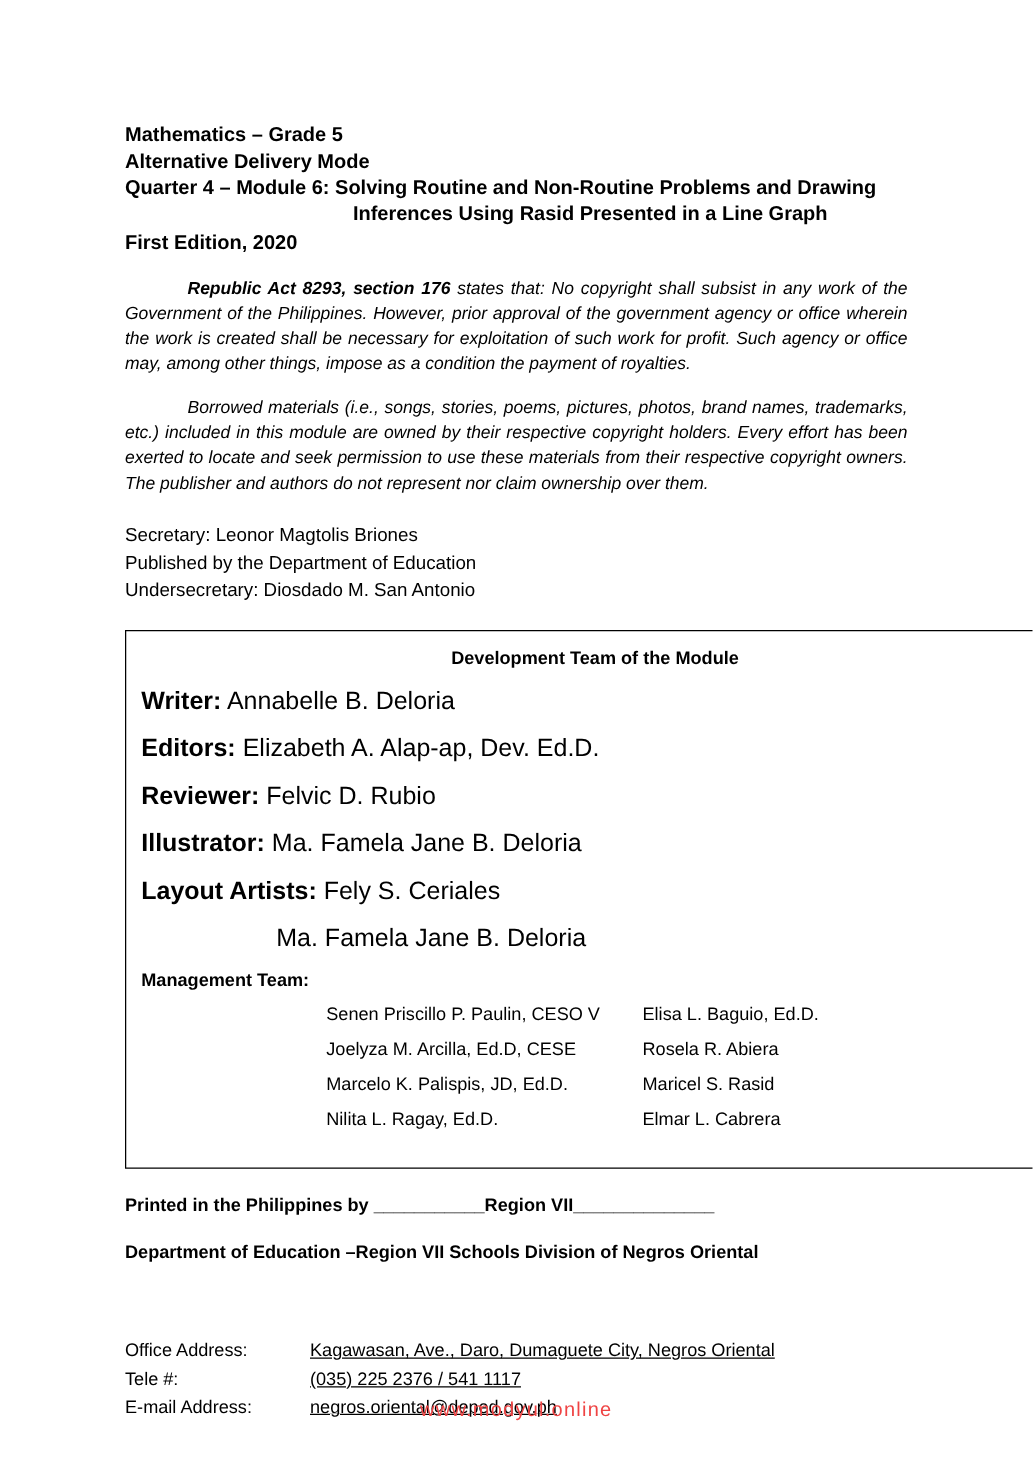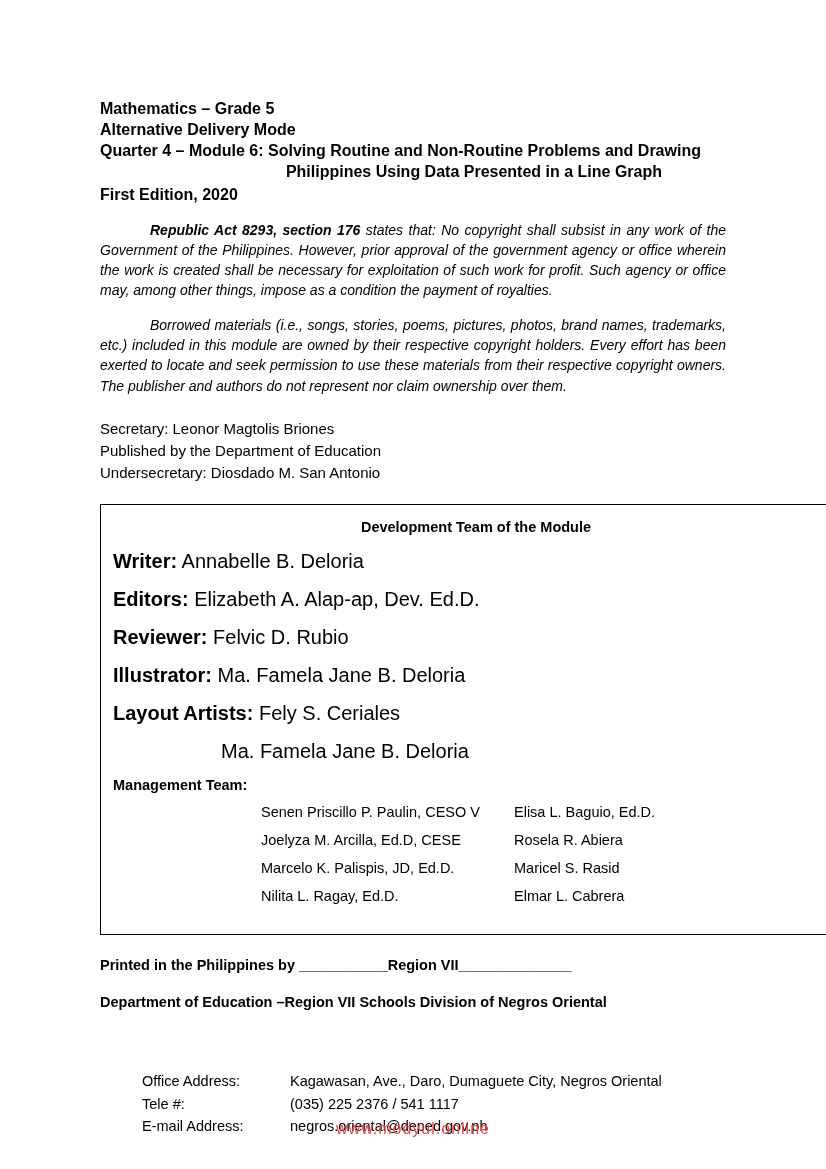--- a/index.html
+++ b/index.html
@@ -130,24 +130,24 @@
     margin-top: 60px;
     font-size: 14.5px;
     line-height: 1.55;
   }
   .contact-row {
     display: flex;
   }
   .contact-row .ck {
     width: 148px;
     flex: 0 0 148px;
-    margin-left: 42px;
   }
   .contact-row .cv {
     flex: 1 1 auto;
+    text-decoration: underline;
   }
   .watermark {
     position: absolute;
     left: 0;
     top: 1120px;
     width: 826px;
     text-align: center;
     font-size: 16px;
     color: #ef4444;
     letter-spacing: 1px;
@@ -157,21 +157,21 @@
 </head>
 <body>
 
 <div class="page">
   <div class="content">
 
     <div class="title-block">
       <span class="title-line">Mathematics – Grade 5</span>
       <span class="title-line">Alternative Delivery Mode</span>
       <span class="title-line">Quarter 4 – Module 6: Solving Routine and Non-Routine Problems and Drawing</span>
-      <span class="title-indent">Philippines Using Data Presented in a Line Graph</span>
+      <span class="title-indent">Inferences Using Rasid Presented in a Line Graph</span>
       <span class="first-edition">First Edition, 2020</span>
     </div>
 
     <p class="para indent"><b>Republic Act 8293, section 176</b><span> states that: No copyright shall subsist in any work of the Government of the Philippines. However, prior approval of the government agency or office wherein the work is created shall be necessary for exploitation of such work for profit. Such agency or office may, among other things, impose as a condition the payment of royalties.</span></p>
 
     <p class="para indent">Borrowed materials (i.e., songs, stories, poems, pictures, photos, brand names, trademarks, etc.) included in this module are owned by their respective copyright holders. Every effort has been exerted to locate and seek permission to use these materials from their respective copyright owners. The publisher and authors do not represent nor claim ownership over them.</p>
 
     <div class="pub-block">
       <div>Secretary: Leonor Magtolis Briones</div>
       <div>Published by the Department of Education</div>

